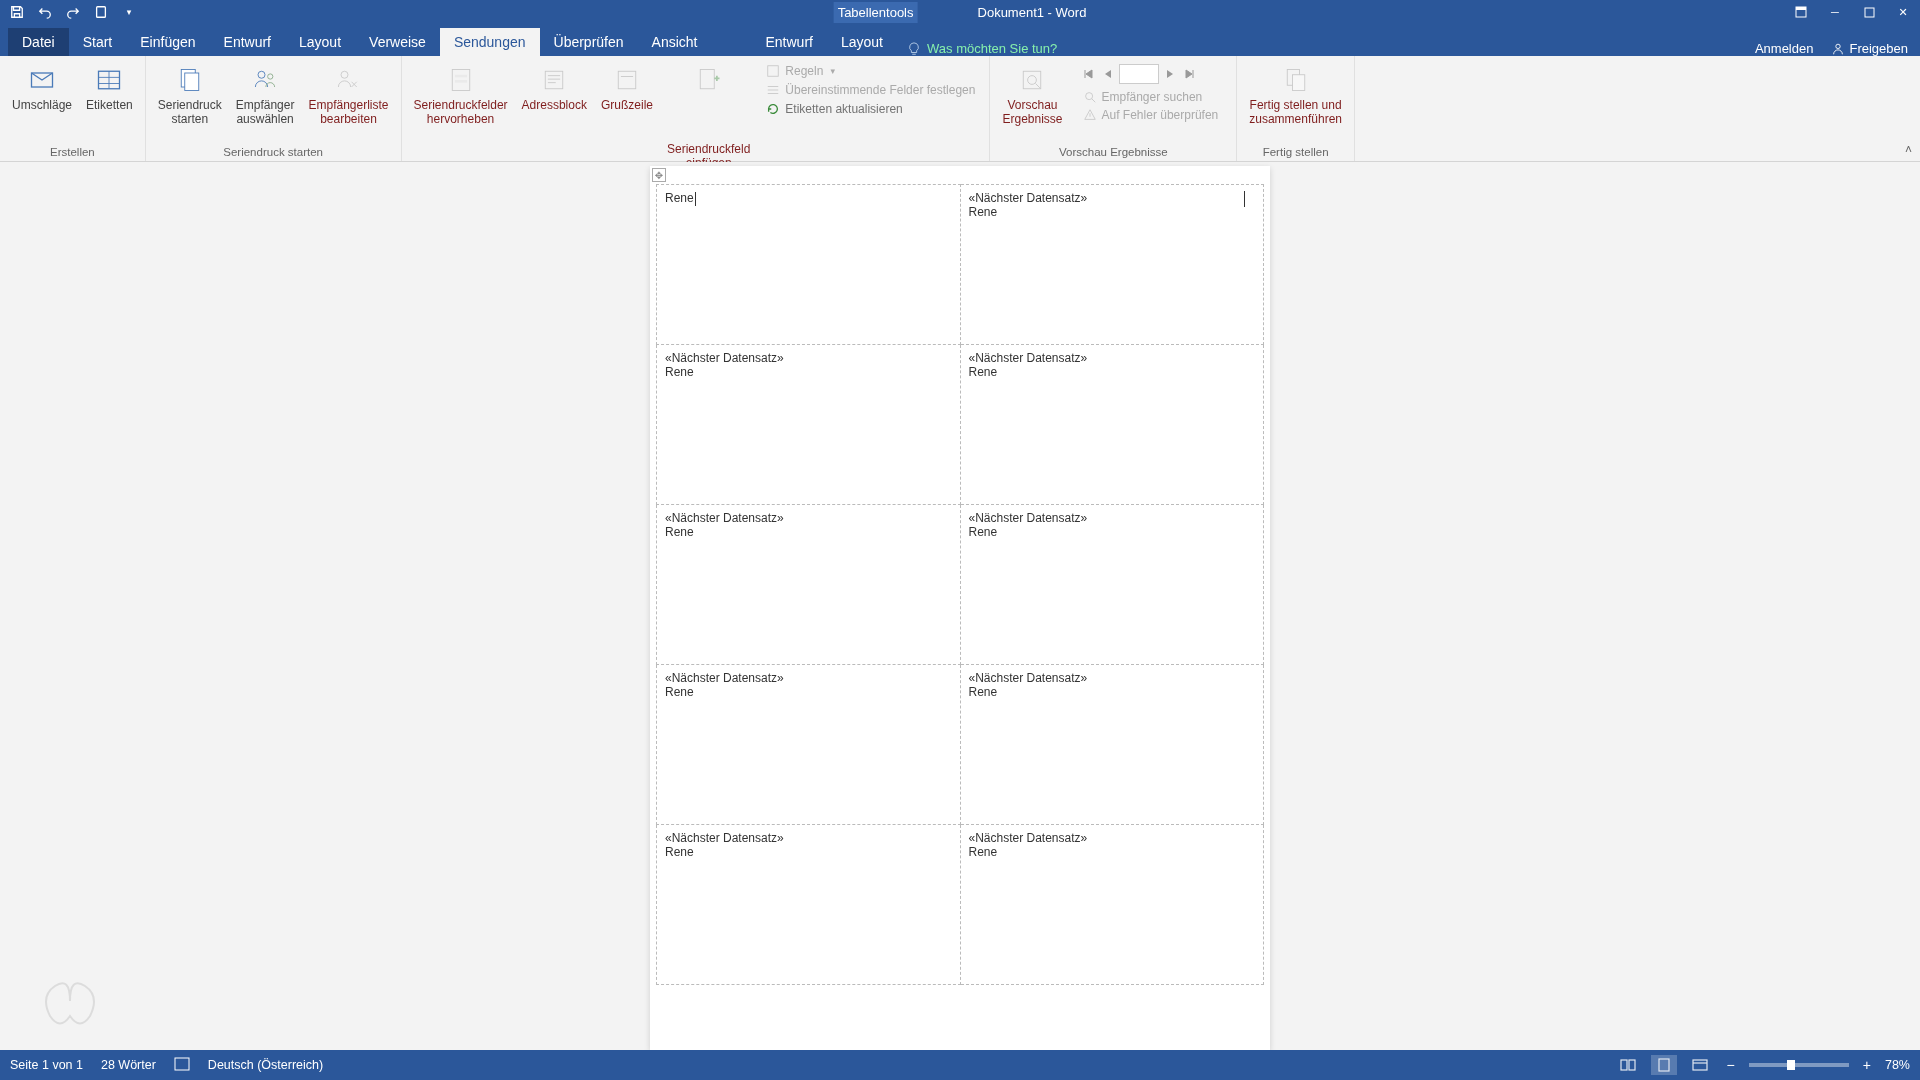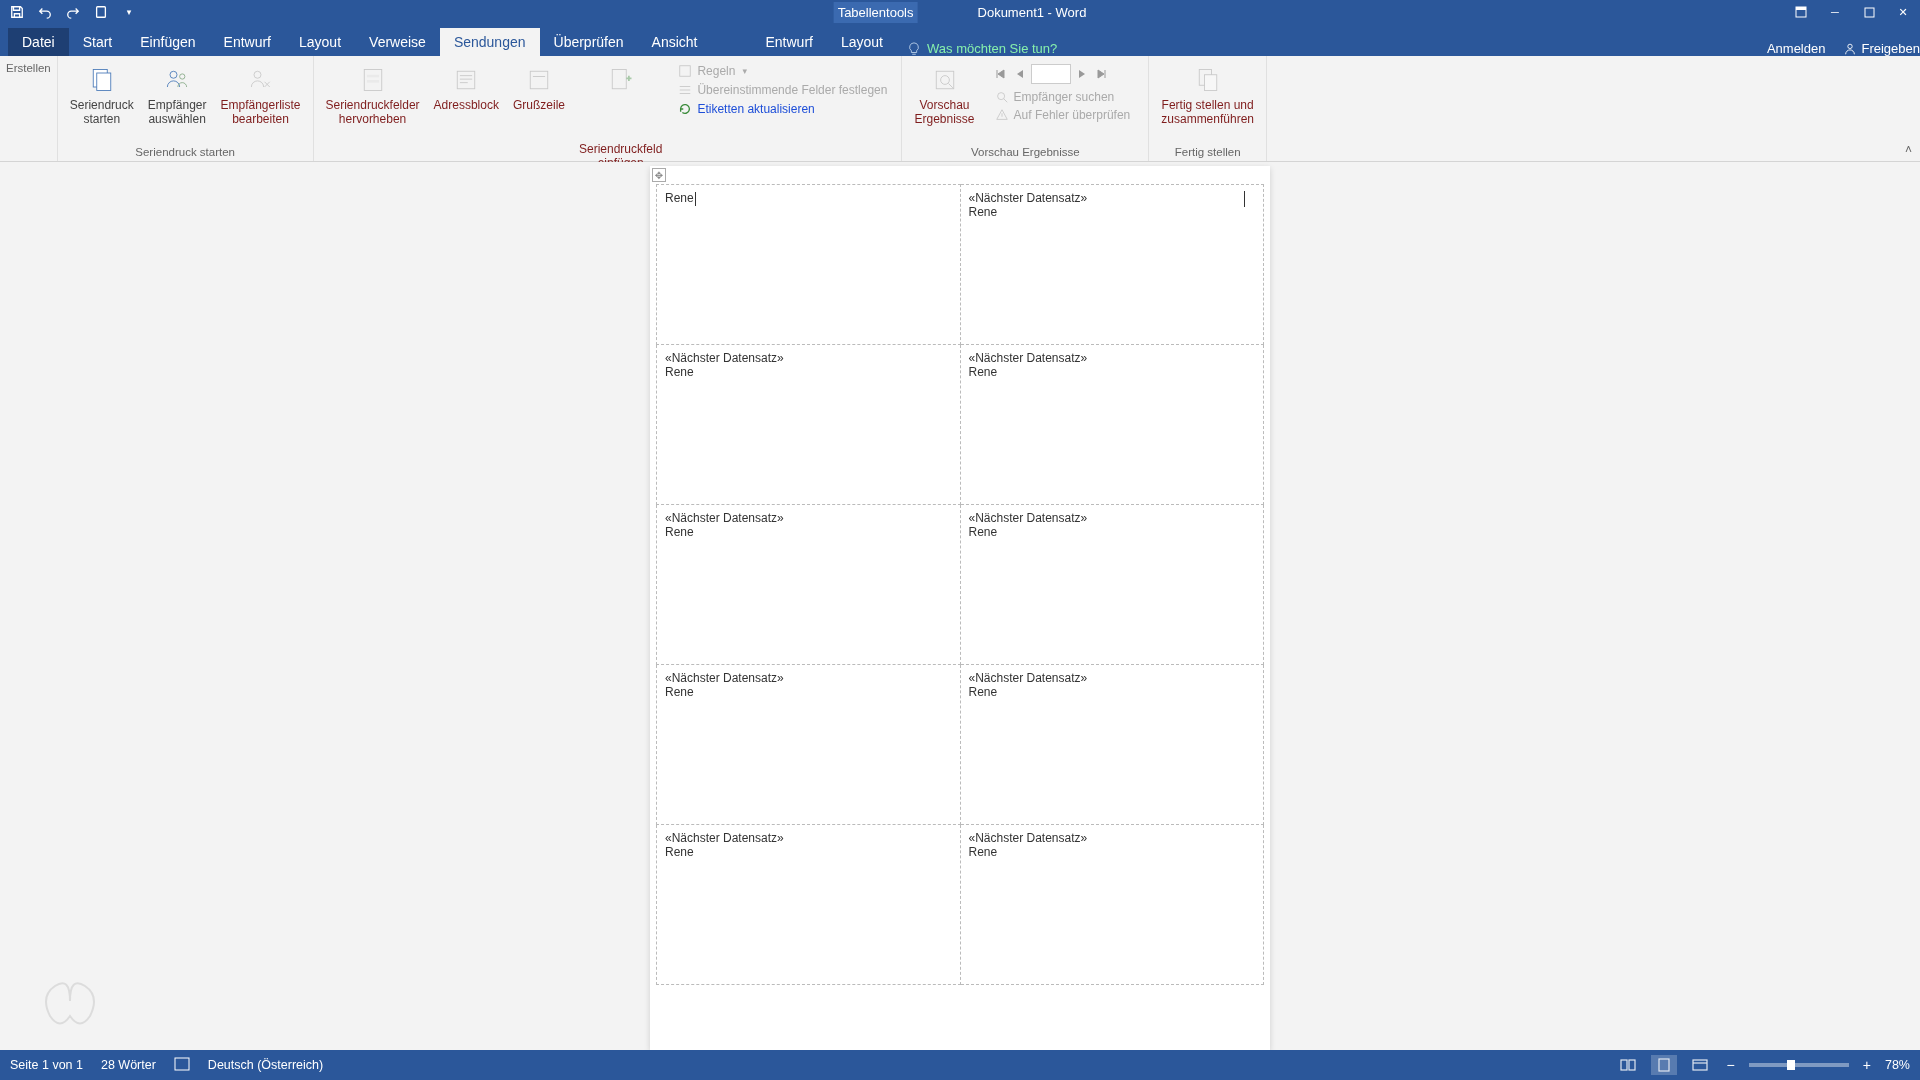--- a/index.html
+++ b/index.html
@@ -18,35 +18,35 @@
 .win-btn { width: 34px; height: 24px; display: flex; align-items: center; justify-content: center; color: #fff; cursor: pointer; font-size: 11px; }
 
 
 .ribbon-tabs { height: 32px; display: flex; align-items: flex-end; padding-left: 8px; }
 .tab { color: #fff; font-size: 14px; padding: 6px 14px; cursor: pointer; }
 .tab.file { background: #1e3f73; }
 .tab.active { background: #f3f3f3; color: #2b579a; }
 .tab.context { color: #fff; }
 .tellme { color: #86efac; font-size: 13px; margin-left: 10px; display: flex; align-items: center; gap: 6px; }
 .tellme svg { width: 14px; height: 14px; fill: #bcd1ea; }
-.right-actions { margin-left: auto; display: flex; align-items: center; gap: 18px; padding-right: 0; color: #fff; font-size: 13px; }
+.right-actions { margin-left: auto; display: flex; align-items: center; gap: 18px; padding-right: 12px; color: #fff; font-size: 13px; }
 .right-actions .share { display: flex; align-items: center; gap: 4px; }
 
 
 .ribbon { background: #f3f3f3; height: 106px; border-bottom: 1px solid #d4d4d4; display: flex; position: relative; }
 .ribbon-group { border-right: 1px solid #e0e0e0; display: flex; flex-direction: column; align-items: center; padding: 4px 6px 0; }
 .group-buttons { display: flex; flex: 1; align-items: flex-start; gap: 2px; }
 .group-label { font-size: 11.5px; color: #666; padding: 2px 0 3px; text-align: center; width: 100%; }
 .big-btn { display: flex; flex-direction: column; align-items: center; justify-content: flex-start; padding: 4px 6px; min-width: 48px; cursor: pointer; }
 .big-btn .icon-box { width: 32px; height: 32px; display: flex; align-items: center; justify-content: center; margin-bottom: 2px; }
 .big-btn .label { font-size: 12px; color: #444; text-align: center; line-height: 1.2; }
 .big-btn.disabled .label { color: #7f1d1d; }
 .big-btn.disabled .icon-box svg { opacity: 0.4; }
 .small-btns { display: flex; flex-direction: column; gap: 1px; padding: 2px 4px; }
-.small-btn { display: flex; align-items: center; gap: 5px; font-size: 12px; color: #1d4ed8; padding: 2px 4px; cursor: pointer; }
+.small-btn { display: flex; align-items: center; gap: 5px; font-size: 12px; color: #737373; padding: 2px 4px; cursor: pointer; }
 .small-btn.disabled { color: #aaa; }
 .small-btn.disabled svg { opacity: 0.4; }
 .small-btn svg { width: 14px; height: 14px; }
 
 .nav-group { display: flex; flex-direction: column; padding: 4px 8px; }
 .nav-row { display: flex; align-items: center; gap: 2px; margin-bottom: 4px; }
 .nav-btn { width: 18px; height: 20px; display: flex; align-items: center; justify-content: center; cursor: pointer; }
 .nav-btn svg { width: 12px; height: 12px; fill: #999; }
 .nav-input { width: 40px; height: 20px; border: 1px solid #ccc; background: #fff; font-size: 11px; text-align: center; }
 
@@ -154,20 +154,42 @@
           </svg>
         <span>Freigeben</span>
       </span>
     </div>
   </div>
 </div>
 
 <div class="ribbon">
 
   <div class="ribbon-group">
+    <div class="group-buttons">
+      <div class="big-btn">
+        <div class="icon-box">
+            <svg viewBox="0 0 32 32">
+              <rect x="4" y="8" width="24" height="16" fill="none" stroke="#4a7ab8" stroke-width="1.5"></rect>
+              <path d="M4 8l12 8 12-8" fill="none" stroke="#4a7ab8" stroke-width="1.5"></path>
+            </svg>
+          </div>
+        <div class="label">Umschläge</div>
+      </div>
+      <div class="big-btn">
+        <div class="icon-box">
+            <svg viewBox="0 0 32 32">
+              <rect x="4" y="6" width="24" height="20" fill="none" stroke="#4a7ab8" stroke-width="1.5"></rect>
+              <line x1="4" y1="13" x2="28" y2="13" stroke="#4a7ab8"></line>
+              <line x1="4" y1="20" x2="28" y2="20" stroke="#4a7ab8"></line>
+              <line x1="16" y1="6" x2="16" y2="26" stroke="#4a7ab8"></line>
+            </svg>
+          </div>
+        <div class="label">Etiketten</div>
+      </div>
+    </div>
     <div class="group-label">Erstellen</div>
   </div>
 
   <div class="ribbon-group">
     <div class="group-buttons">
       <div class="big-btn">
         <div class="icon-box">
             <svg viewBox="0 0 32 32">
               <rect x="6" y="4" width="16" height="20" fill="#fff" stroke="#4a7ab8"></rect>
               <rect x="10" y="8" width="16" height="20" fill="#fff" stroke="#4a7ab8"></rect>

